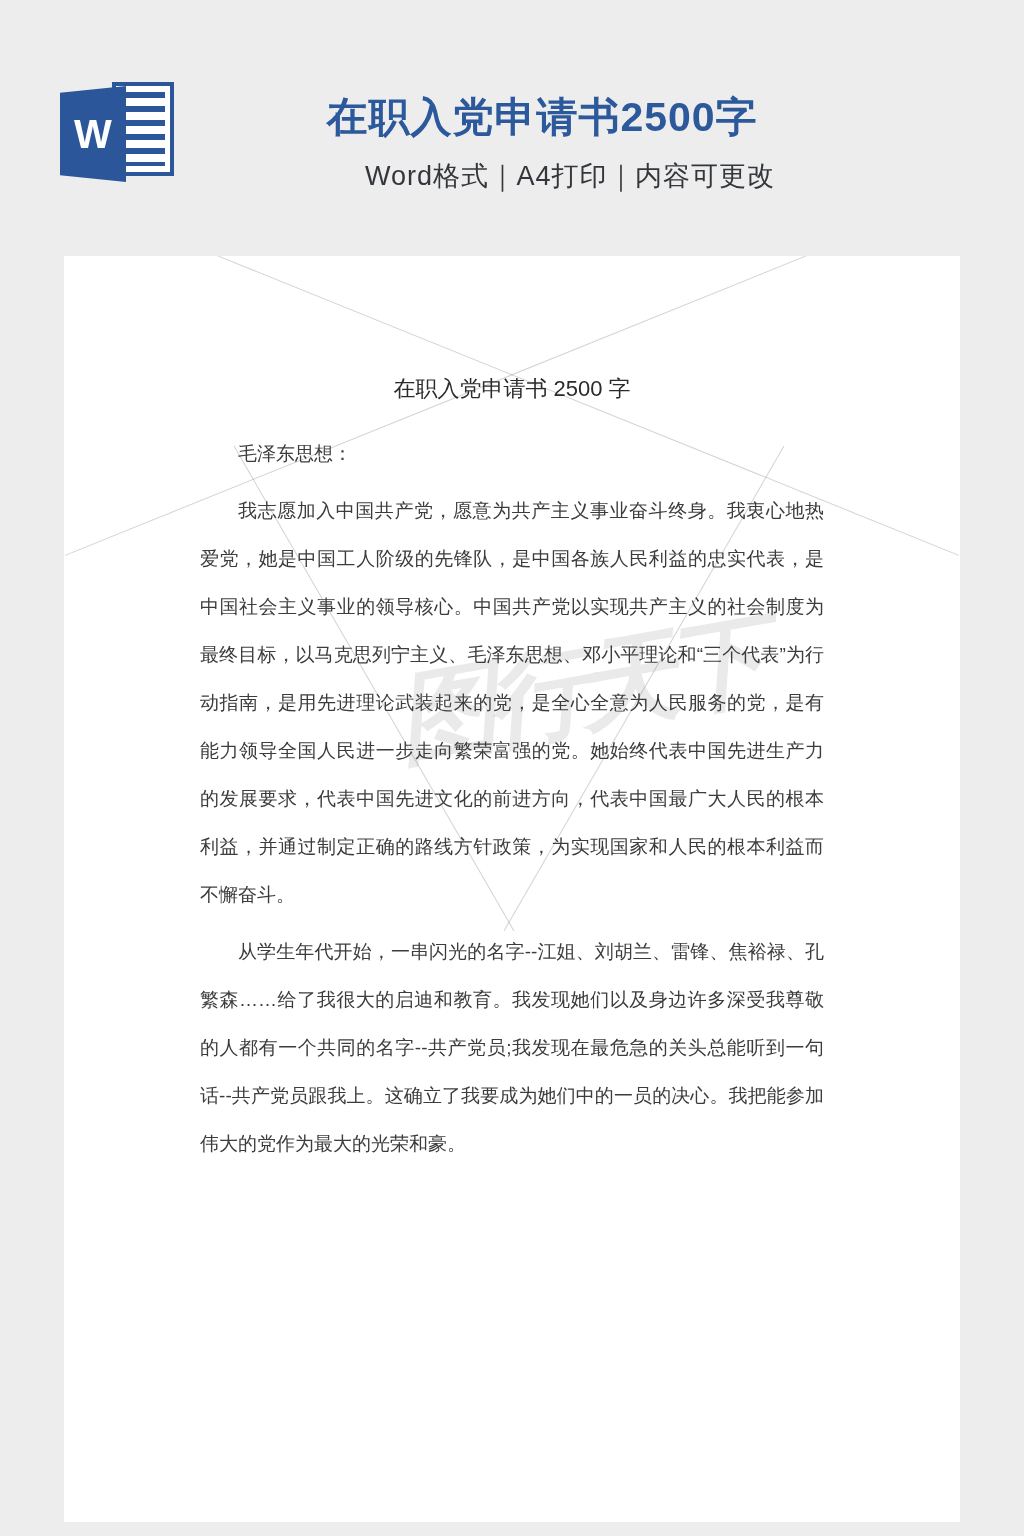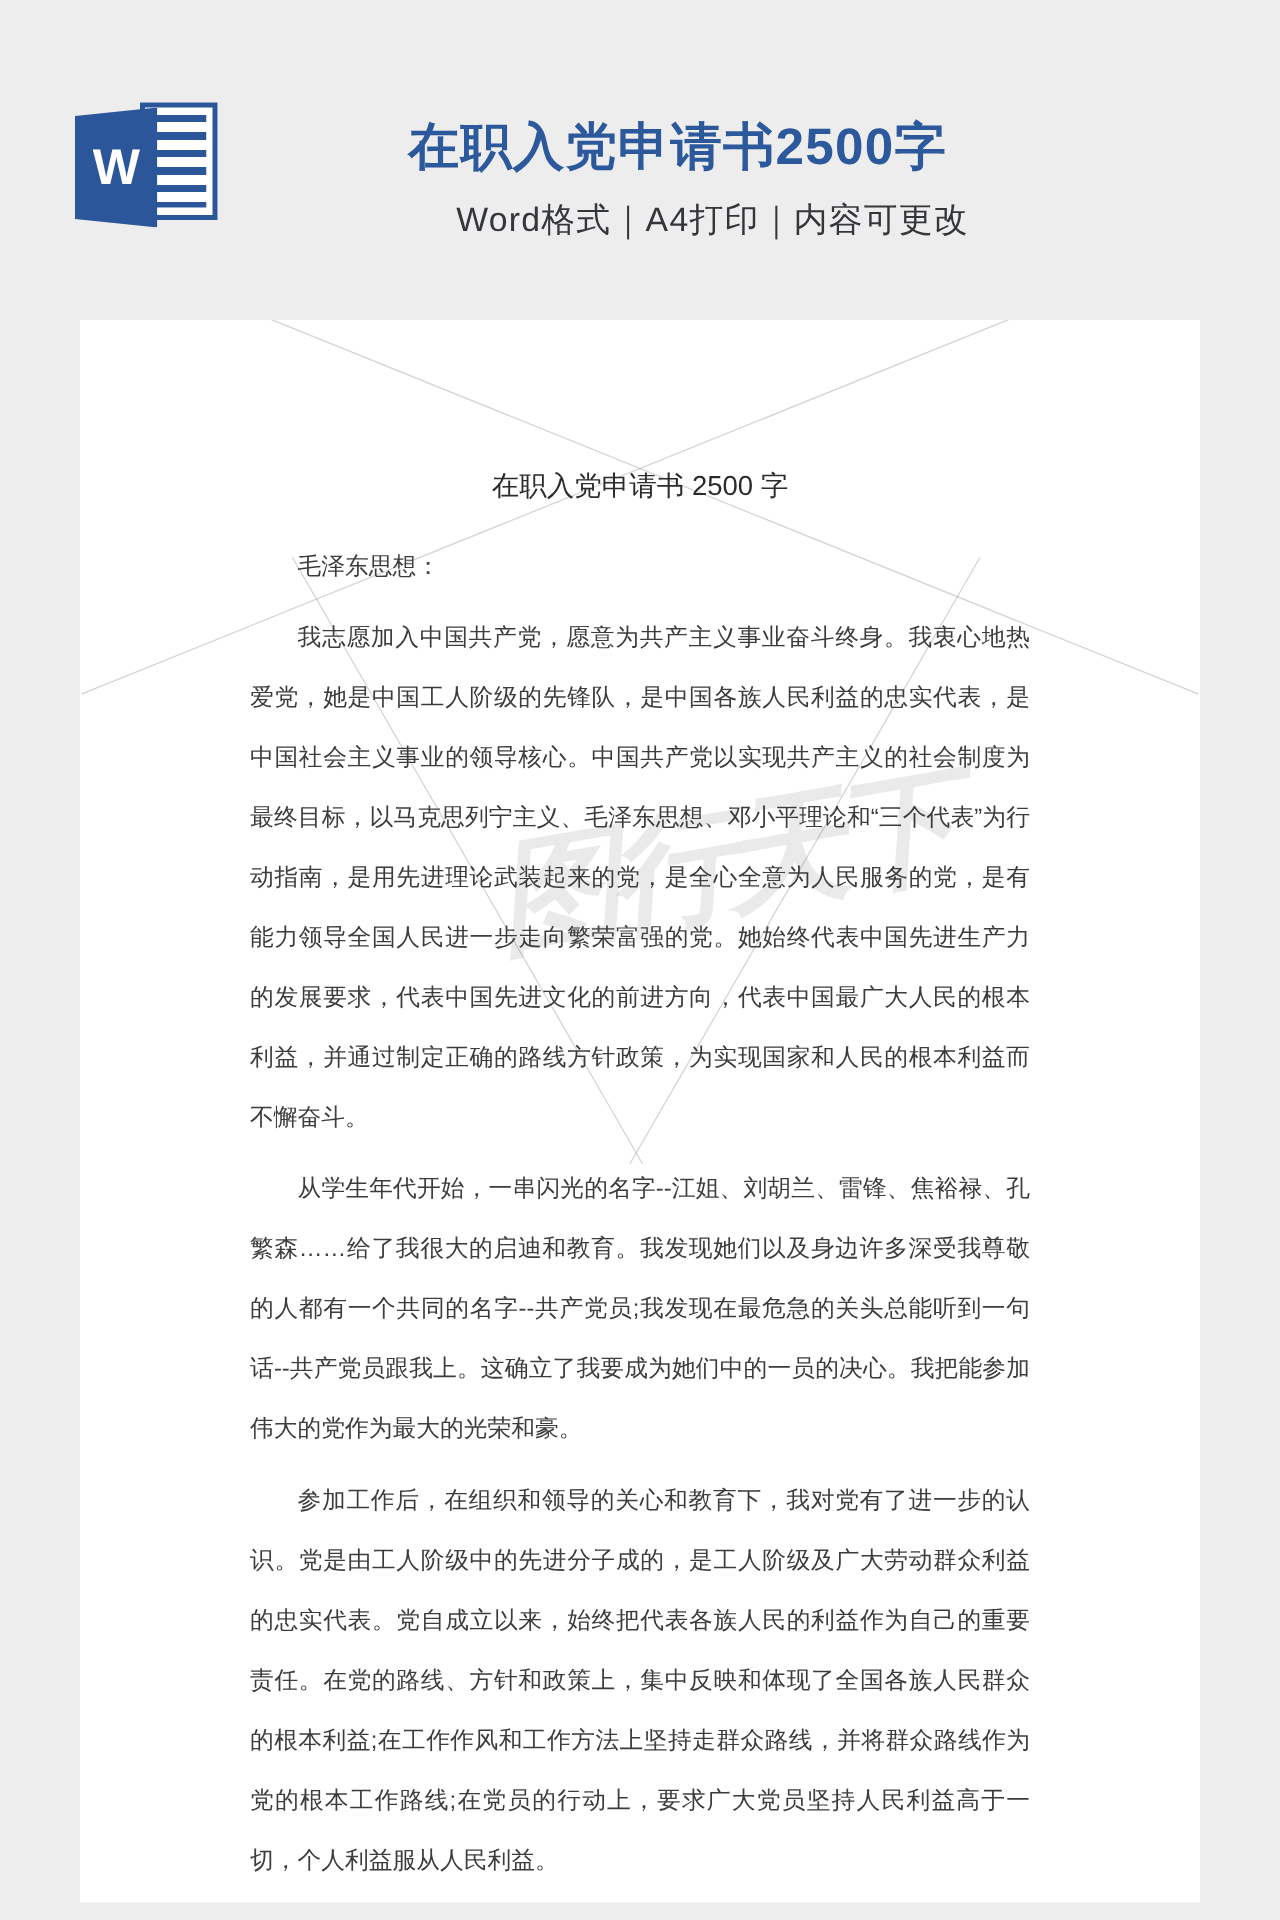--- a/index.html
+++ b/index.html
@@ -100,14 +100,13 @@
   <div class="wm-line l1"></div>
   <div class="wm-line l2"></div>
   <div class="wm-line l3"></div>
   <div class="wm-line l4"></div>
   <div class="wm-text">图行天下</div>
 
   <h2 class="doc-heading">在职入党申请书 2500 字</h2>
   <p class="doc-par">毛泽东思想：</p>
   <p class="doc-par">我志愿加入中国共产党，愿意为共产主义事业奋斗终身。我衷心地热爱党，她是中国工人阶级的先锋队，是中国各族人民利益的忠实代表，是中国社会主义事业的领导核心。中国共产党以实现共产主义的社会制度为最终目标，以马克思列宁主义、毛泽东思想、邓小平理论和“三个代表”为行动指南，是用先进理论武装起来的党，是全心全意为人民服务的党，是有能力领导全国人民进一步走向繁荣富强的党。她始终代表中国先进生产力的发展要求，代表中国先进文化的前进方向，代表中国最广大人民的根本利益，并通过制定正确的路线方针政策，为实现国家和人民的根本利益而不懈奋斗。</p>
   <p class="doc-par">从学生年代开始，一串闪光的名字--江姐、刘胡兰、雷锋、焦裕禄、孔繁森……给了我很大的启迪和教育。我发现她们以及身边许多深受我尊敬的人都有一个共同的名字--共产党员;我发现在最危急的关头总能听到一句话--共产党员跟我上。这确立了我要成为她们中的一员的决心。我把能参加伟大的党作为最大的光荣和豪。</p>
-  <p class="doc-par">参加工作后，在组织和领导的关心和教育下，我对党有了进一步的认识。党是由工人阶级中的先进分子成的，是工人阶级及广大劳动群众利益的忠实代表。党自成立以来，始终把代表各族人民的利益作为自己的重要责任。在党的路线、方针和政策上，集中反映和体现了全国各族人民群众的根本利益;在工作作风和工作方法上坚持走群众路线，并将群众路线作为党的根本工作路线;在党员的行动上，要求广大党员坚持人民利益高于一切，个人利益服从人民利益。</p>
 </div>
 
 </body></html>

